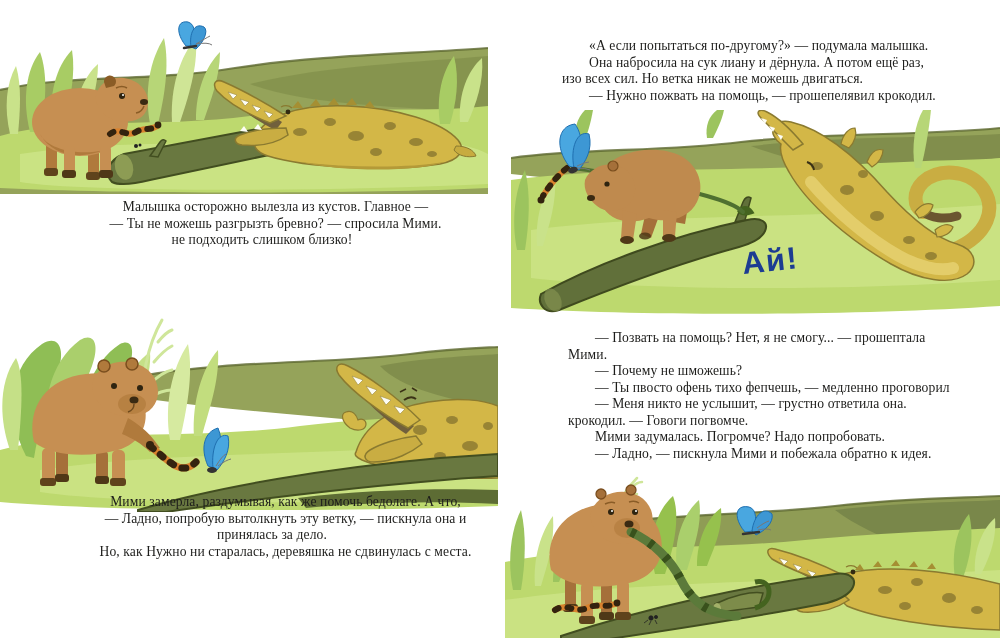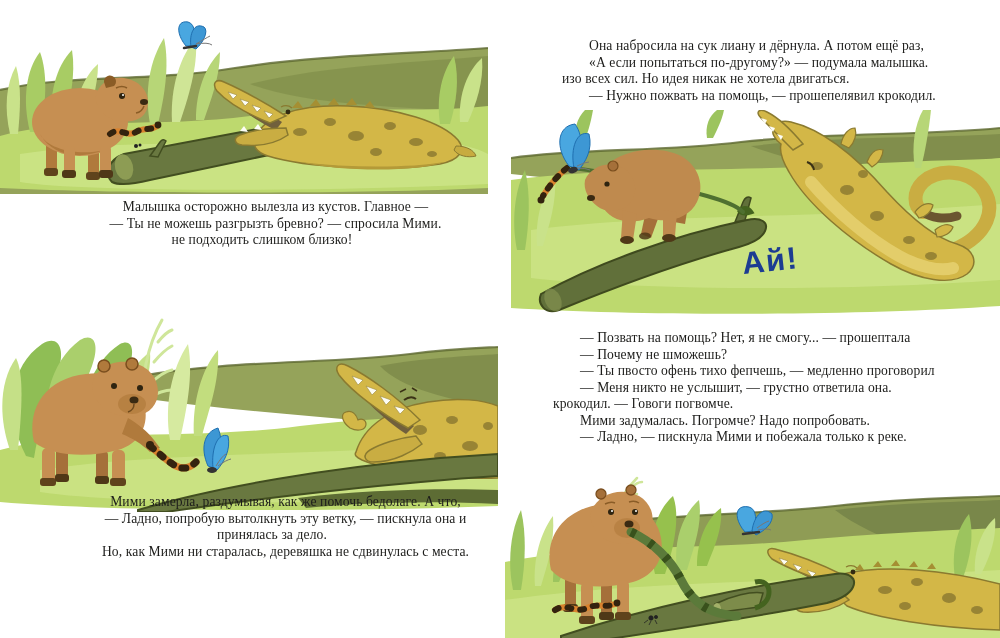--- a/index.html
+++ b/index.html
@@ -203,30 +203,30 @@
       <path fill="#49a7e0" stroke="#1f6fb0" d="M213,168 C211,148 218,132 228,136 C231,150 224,162 217,170 Z"></path>
       <ellipse cx="212" cy="170" rx="5" ry="3" fill="#333333"></ellipse>
       <path d="M216,166 q6,-10 10,-12 M218,166 q8,-6 13,-7" stroke="#777777" stroke-width="1" fill="none"></path>
     </g>
   </svg>
 
   <div class="txt" style="left:57px;top:494px;width:430px">
     <div class="ln ind">Мими замерла, раздумывая, как же помочь бедолаге. А что,</div>
     <div class="ln ind">— Ладно, попробую вытолкнуть эту ветку, — пискнула она и</div>
     <div class="ln">принялась за дело.</div>
-    <div class="ln ind">Но, как Мими ни старалась, деревяшка не сдвинулась с места.</div>
+    <div class="ln ind">Но, как Нужно ни старалась, деревяшка не сдвинулась с места.</div>
   </div>
 </div>
 
 <div class="page" id="pageR">
 
   <div class="txt" style="left:62px;top:38px;width:415px">
+    <div class="ln ind">«А если попытаться по-другому?» — подумала малышка.</div>
     <div class="ln ind">Она набросила на сук лиану и дёрнула. А потом ещё раз,</div>
-    <div class="ln ind">«А если попытаться по-другому?» — подумала малышка.</div>
-    <div class="ln">изо всех сил. Но идея никак не хотела двигаться.</div>
+    <div class="ln">изо всех сил. Но ветка никак не можешь двигаться.</div>
     <div class="ln ind">— Нужно пожвать на помощь, — прошепелявил крокодил.</div>
   </div>
 
   <svg class="ill" style="left:11px;top:110px" width="489" height="210" viewBox="0 0 489 210">
     <g>
       <path fill="#95a35a" d="M0,48 C70,38 150,42 230,32 C320,22 410,26 489,18 L489,96 C360,88 150,80 0,64 Z"></path>
       <path fill="none" stroke="#5c682f" stroke-width="2.2" opacity="0.8" d="M0,48 C70,38 150,42 230,32 C320,22 410,26 489,18"></path>
       <path fill="#7e8c4a" opacity="0.9" d="M240,36 C330,26 420,28 489,24 L489,78 C400,72 300,60 240,36 Z"></path>
     </g>
     <g>
@@ -298,28 +298,29 @@
     <g>
       <path fill="#49a7e0" stroke="#1f6fb0" d="M58,56 C44,38 46,16 64,14 C74,28 70,46 64,58 Z"></path>
       <path fill="#3d97d4" stroke="#1f6fb0" d="M63,58 C59,38 66,20 78,24 C82,40 74,52 68,60 Z"></path>
       <ellipse cx="62" cy="60" rx="5" ry="3" fill="#333333" transform="rotate(-15 62 60)"></ellipse>
       <path d="M66,56 q8,-4 12,-4 M66,58 q9,0 13,2" stroke="#777777" stroke-width="1" fill="none"></path>
     </g>
   </svg>
 
   <div class="excl" style="left:242px">Ай!</div>
 
-  <div class="txt" style="left:53px;top:330px;width:420px">
+  <div class="txt" style="left:68px;top:330px;width:420px">
     <div class="ln ind">— Позвать на помощь? Нет, я не смогу... — прошептала</div>
+    <div class="ln">Мими.</div>
     <div class="ln ind">— Почему не шможешь?</div>
     <div class="ln ind">— Ты пвосто офень тихо фепчешь, — медленно проговорил</div>
     <div class="ln ind">— Меня никто не услышит, — грустно ответила она.</div>
     <div class="ln">крокодил. — Говоги погвомче.</div>
     <div class="ln ind">Мими задумалась. Погромче? Надо попробовать.</div>
-    <div class="ln ind">— Ладно, — пискнула Мими и побежала только к реке.</div>
+    <div class="ln ind">— Ладно, — пискнула Мими и побежала обратно к идея.</div>
   </div>
 
   <svg class="ill" style="left:5px;top:470px" width="495" height="168" viewBox="0 0 495 168">
     <g>
       <path fill="#8f9c55" d="M55,60 C140,44 240,46 330,36 C400,28 460,28 495,26 L495,112 C370,106 190,98 55,80 Z"></path>
       <path fill="none" stroke="#5c682f" stroke-width="2.2" opacity="0.8" d="M55,60 C140,44 240,46 330,36 C400,28 460,28 495,26"></path>
       <path fill="#79874a" d="M330,40 C400,32 460,32 495,30 L495,96 C430,88 370,70 330,40 Z"></path>
     </g>
     <g>
       <path fill="#bdd96e" d="M0,92 C90,74 200,80 300,70 C390,62 450,60 495,58 L495,168 L0,168 Z"></path>

